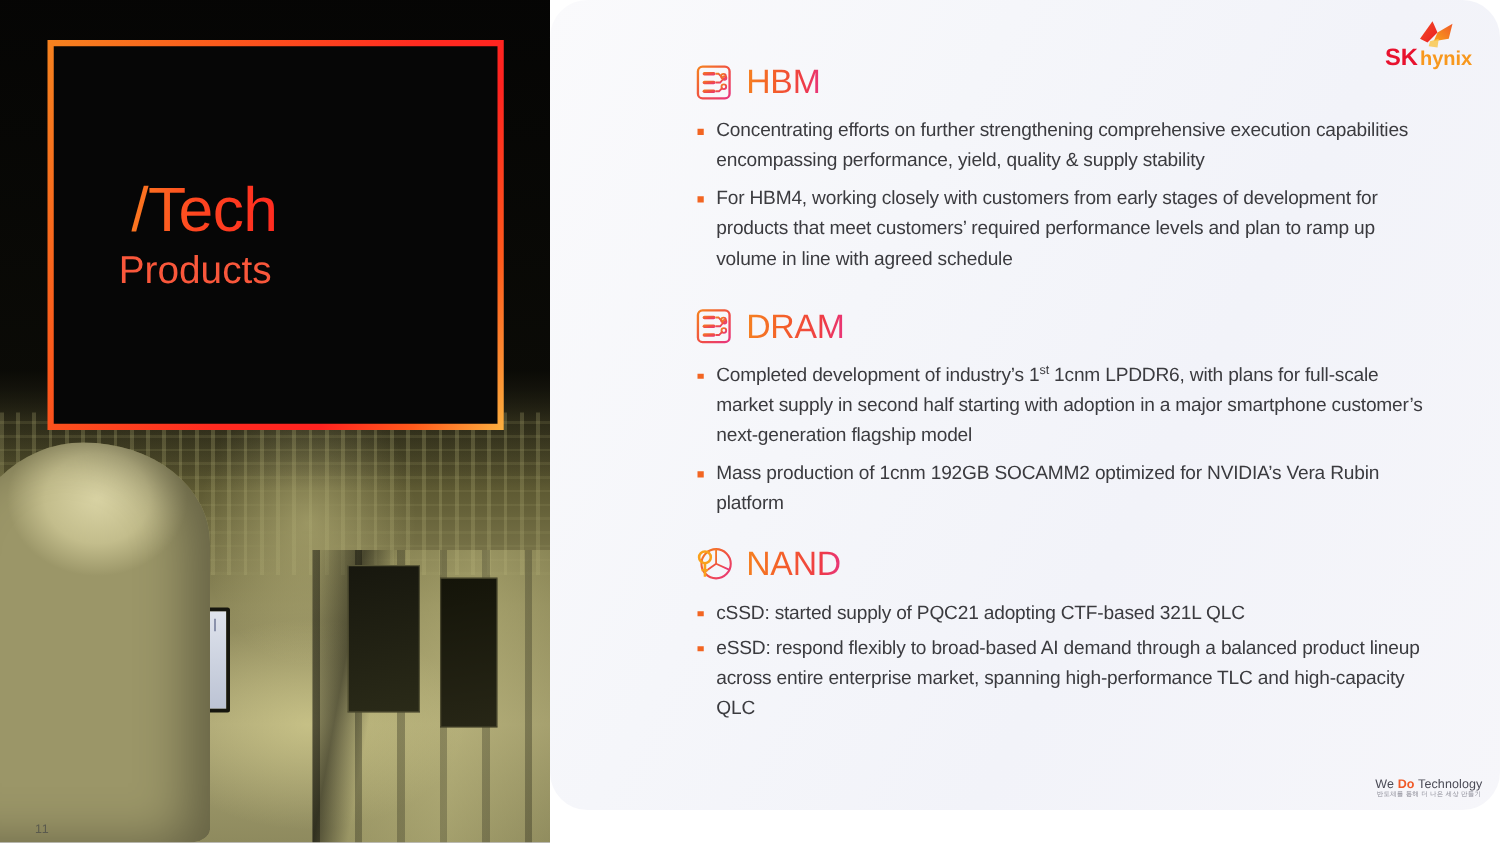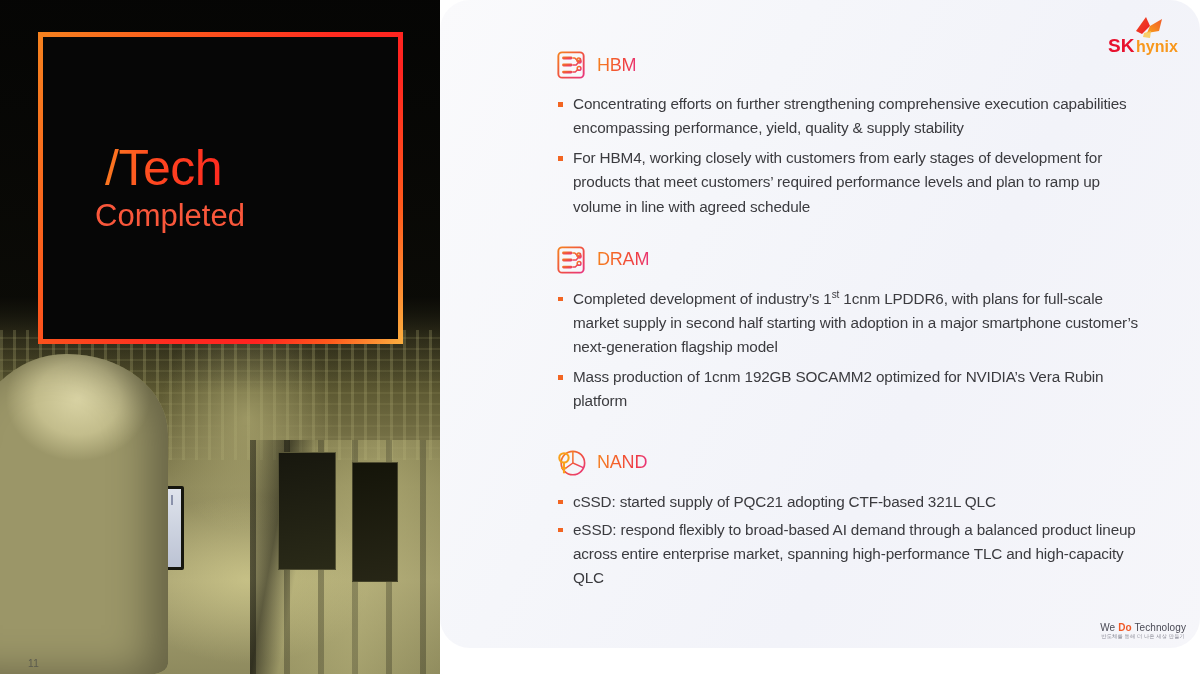--- a/index.html
+++ b/index.html
@@ -221,21 +221,21 @@
     gap: 11px;
     margin-bottom: 12px;
   }
   .section-icon {
     width: 30px;
     height: 30px;
     flex: 0 0 30px;
     display: block;
   }
   .section-title {
-    font-size: 18px;
+    font-size: 27px;
     font-weight: 400;
     letter-spacing: -0.2px;
     background: linear-gradient(96deg, #F5821F 0%, #F45E2A 40%, #EE3A48 78%, #E8357F 100%);
     -webkit-background-clip: text;
     background-clip: text;
     color: transparent;
     -webkit-text-fill-color: transparent;
   }
 
   .bullets { list-style: none; }
@@ -255,42 +255,42 @@
     left: 2px;
     top: 10px;
     width: 4.5px;
     height: 4.5px;
     background: #F26522;
   }
   .bullet sup { font-size: 0.66em; vertical-align: super; line-height: 0; }
 
   .sec-hbm  { margin-top: 2px; }
   .sec-dram { margin-top: 26px; }
-  .sec-nand { margin-top: 34px; }
+  .sec-nand { margin-top: 20px; }
   .sec-nand .bullet { margin-bottom: 4px; }
 </style>
 </head>
 <body>
 
 <div class="slide">
 
   <div class="left-panel">
     <div class="photo"></div>
     <div class="photo-ceiling"></div>
     <div class="photo-rightrack"></div>
     <div class="photo-darkbox"></div>
     <div class="photo-darkbox2"></div>
     <div class="photo-monitor"></div>
     <div class="photo-monitor-stand"></div>
     <div class="photo-worker"></div>
 
     <div class="title-card">
       <div class="title-card-inner">
         <div class="title-line2">/Tech</div>
-        <div class="title-line3">Completed</div>
+        <div class="title-line3">Products</div>
       </div>
     </div>
 
     <div class="page-number">11</div>
   </div>
 
   <div class="right-panel">
 
     <div class="logo">
       <svg width="82" height="42" viewBox="0 0 82 42" xmlns="http://www.w3.org/2000/svg">

